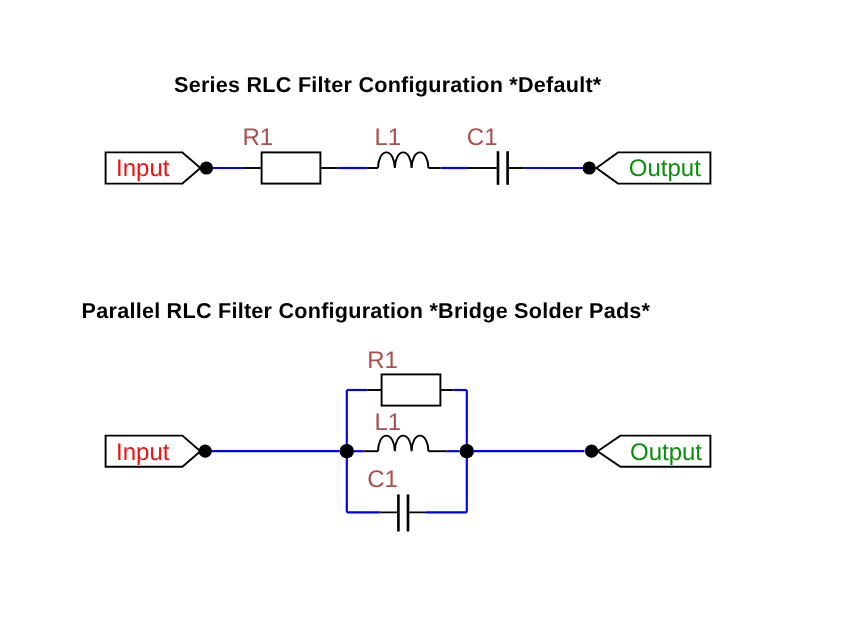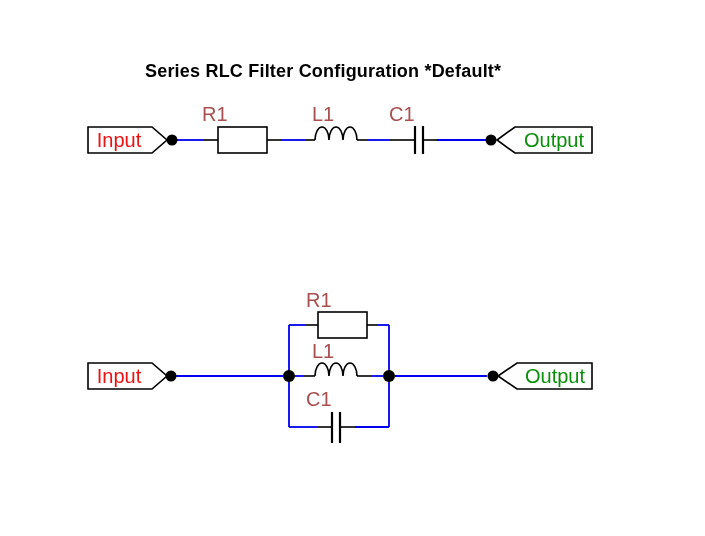--- a/index.html
+++ b/index.html
@@ -26,20 +26,21 @@
   .flag-label { font-size: 20px; }
   .ref-label { font-size: 20px; }
 </style>
 </head>
 <body>
 
 <div class="canvas">
 
   <div class="title" id="series-title">Series RLC Filter Configuration *Default*</div>
 
+  <div class="title" id="parallel-title">Parallel RLC Filter Configuration *Bridge Solder Pads*</div>
 
   <svg class="schematic-svg" width="705" height="536" viewBox="0 0 705 536">
 
     <g>
 
       <g fill="none" stroke-width="1.8" stroke="#0000EE">
         <path d="M177,140 H204"></path>
         <path d="M281,140 H306"></path>
         <path d="M367,140 H390"></path>
         <path d="M437,140 H486"></path>

